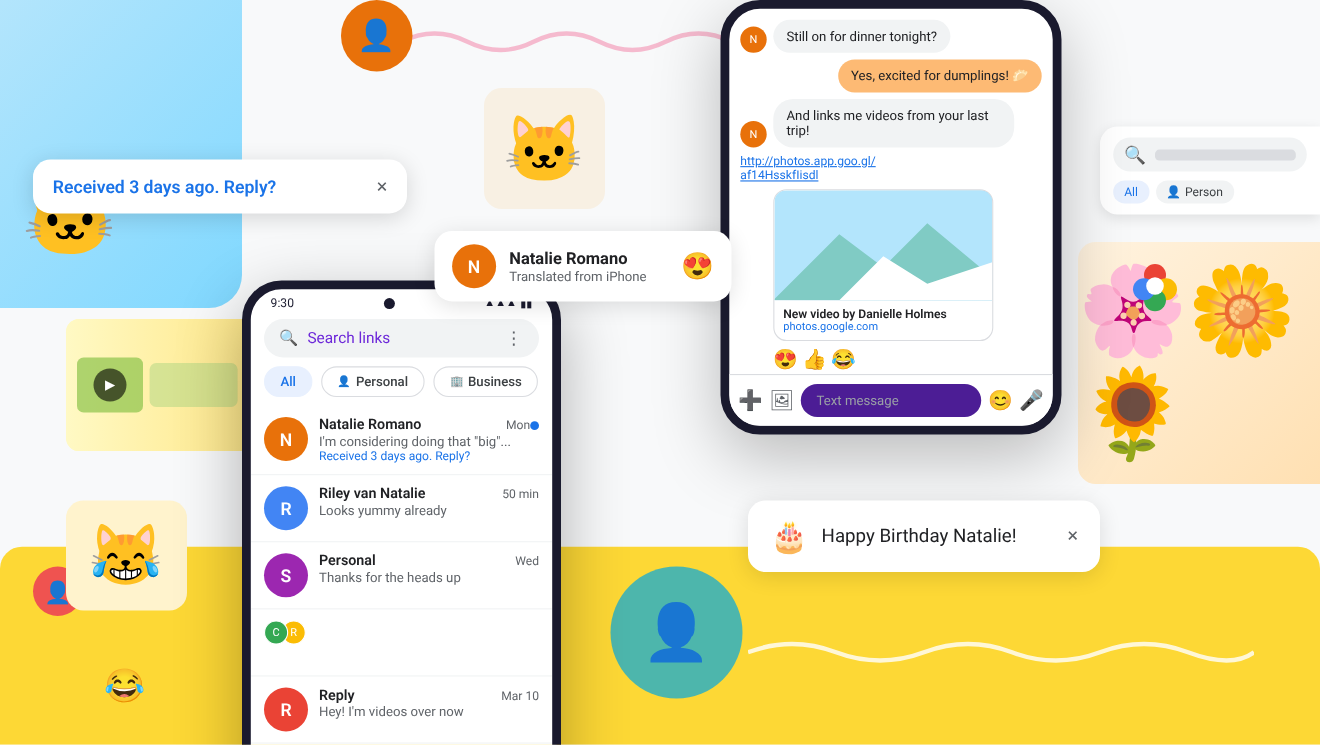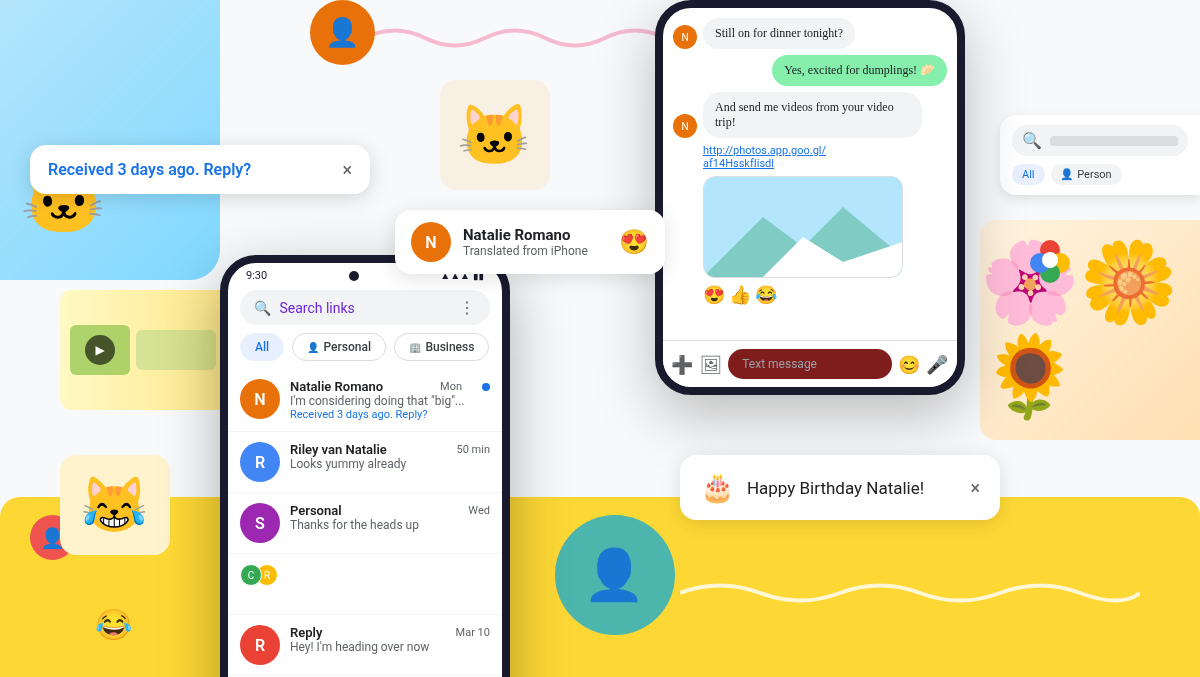--- a/index.html
+++ b/index.html
@@ -137,21 +137,21 @@
     .phone-conv-name {
       font-size: 13px;
       font-weight: 600;
       color: #202124;
     }
     .phone-conv-time {
       font-size: 11px;
       color: #5f6368;
       display: flex;
       align-items: center;
-      gap: 20px;
+      gap: 0;
     }
     .phone-conv-dot {
       width: 8px;
       height: 8px;
       background: #1a73e8;
       border-radius: 50%;
     }
     .phone-conv-msg {
       font-size: 12px;
       color: #5f6368;
@@ -184,29 +184,28 @@
       padding: 10px;
       display: flex;
       flex-direction: column;
       gap: 6px;
     }
     .chat-msg {
       max-width: 80%;
       padding: 8px 12px;
       border-radius: 18px;
       font-size: 12px;
-      font-family: Liberation Serif, serif;
     }
     .chat-msg.received {
       background: #f1f3f4;
       align-self: flex-start;
       color: #202124;
     }
     .chat-msg.sent {
-      background: #86efac;
+      background: #fdba74;
       align-self: flex-end;
       color: #202124;
     }
     .chat-msg-with-avatar {
       display: flex;
       align-items: flex-end;
       gap: 6px;
     }
     .chat-small-avatar {
       width: 24px;
@@ -273,21 +272,21 @@
       border-top: 1px solid #dadce0;
       gap: 6px;
       background: #fff;
     }
     .chat-input-icon {
       font-size: 18px;
       color: #5f6368;
     }
     .chat-input-field {
       flex: 1;
-      background: #7f1d1d;
+      background: #4c1d95;
       border-radius: 20px;
       padding: 8px 14px;
       font-size: 12px;
       color: #9aa0a6;
     }
 
     
     .notif-received {
       position: absolute;
       left: 30px;
@@ -767,21 +766,21 @@
       </div>
     </div>
 
     <div class="phone-conv-item">
       <div class="phone-conv-avatar" style="background:#ea4335">R</div>
       <div class="phone-conv-content">
         <div class="phone-conv-header">
           <span class="phone-conv-name">Reply</span>
           <span class="phone-conv-time">Mar 10</span>
         </div>
-        <div class="phone-conv-msg">Hey! I'm heading over now</div>
+        <div class="phone-conv-msg">Hey! I'm videos over now</div>
       </div>
     </div>
 
     <div class="phone-conv-item">
       
       
     </div>
 
   </div>
 </div>
@@ -791,35 +790,39 @@
 
     <div class="chat-msg-with-avatar">
       <div class="chat-small-avatar">N</div>
       <div class="chat-msg received">Still on for dinner tonight?</div>
     </div>
 
     <div class="chat-msg sent">Yes, excited for dumplings! 🥟</div>
 
     <div class="chat-msg-with-avatar">
       <div class="chat-small-avatar">N</div>
-      <div class="chat-msg received">And send me videos from your video trip!</div>
-    </div>
-
-    <div style="margin-left:30px;font-size:11px;">
+      <div class="chat-msg received">And links me videos from your last trip!</div>
+    </div>
+
+    <div style="font-size:11px;">
       <span class="chat-link">http://photos.app.goo.gl/<br>af14HsskfIisdl</span>
     </div>
 
     <div class="chat-image-card">
       <div class="chat-image-placeholder">
         <svg width="100%" height="100%" viewBox="0 0 200 100" preserveAspectRatio="xMidYMid slice">
           <rect width="200" height="100" fill="#b3e5fc"></rect>
           <polygon points="0,100 60,40 100,70 140,30 200,80 200,100" fill="#80cbc4"></polygon>
           <polygon points="60,100 100,60 140,85 200,65 200,100" fill="#fff"></polygon>
         </svg>
       </div>
+      <div class="chat-image-info">
+        <div class="chat-image-title">New video by Danielle Holmes</div>
+        <div class="chat-image-subtitle">photos.google.com</div>
+      </div>
     </div>
 
     <div class="chat-reactions">
       <span>😍</span>
       <span>👍</span>
       <span>😂</span>
     </div>
   </div>
 
   <div class="chat-input-bar">

